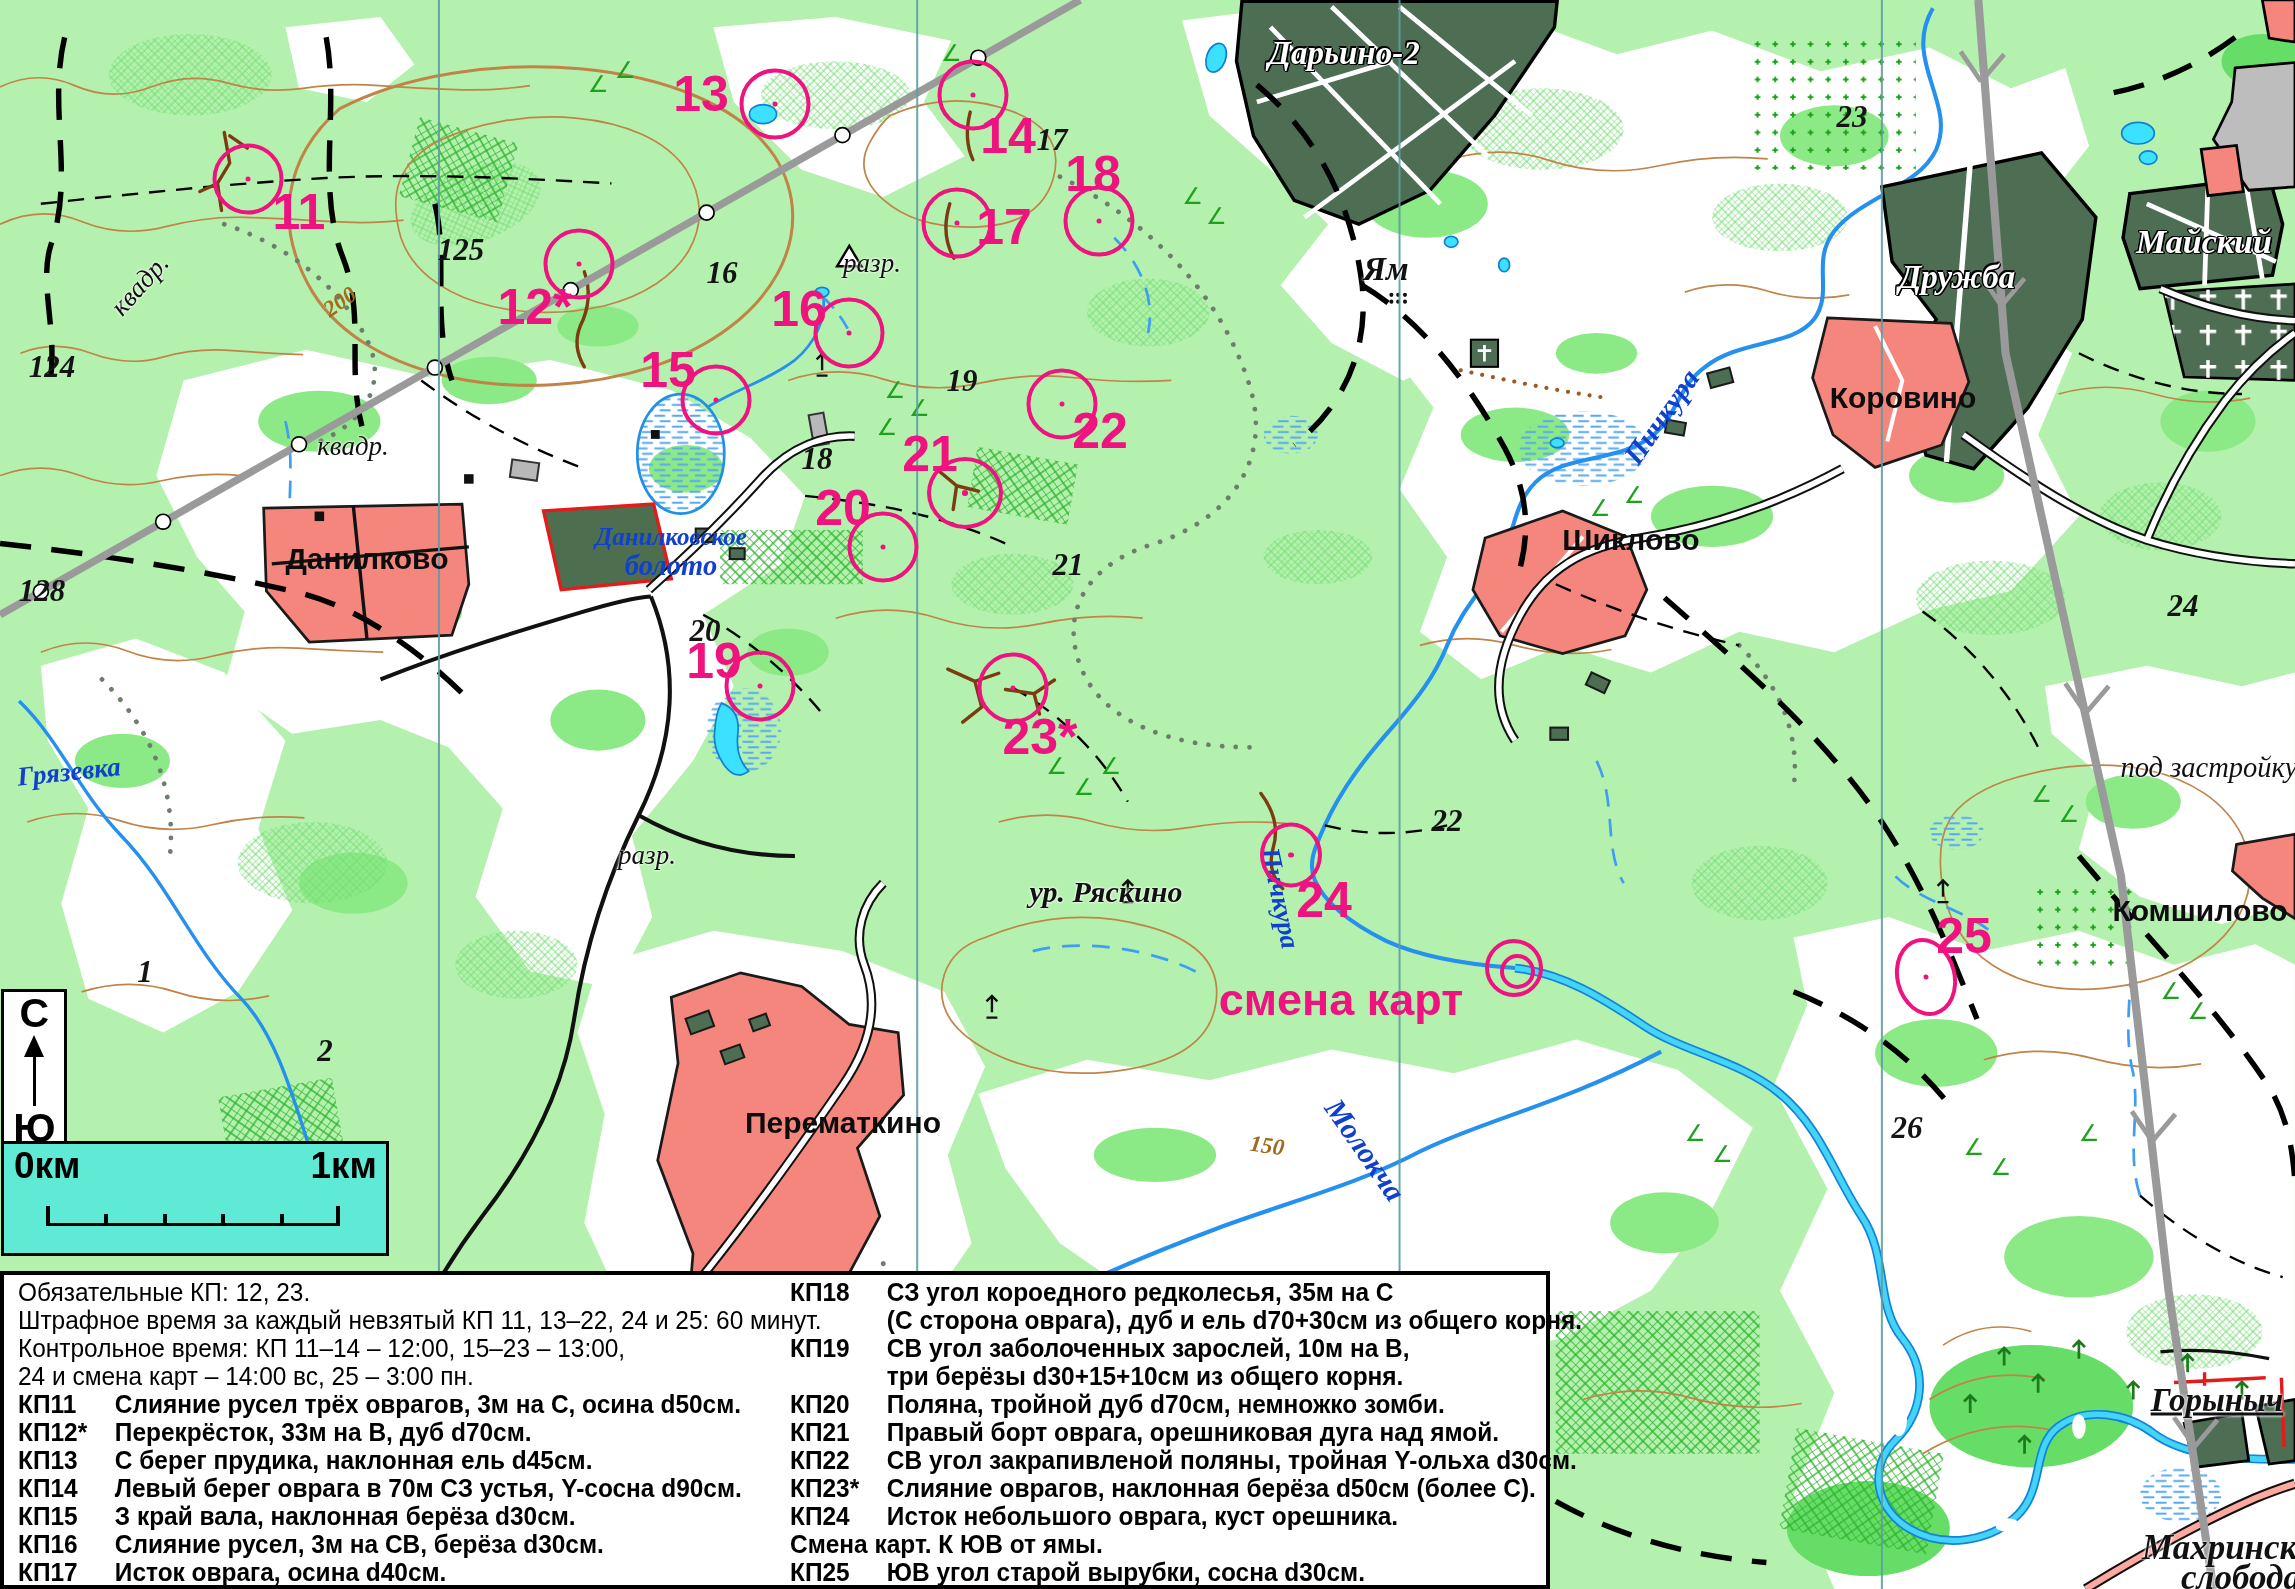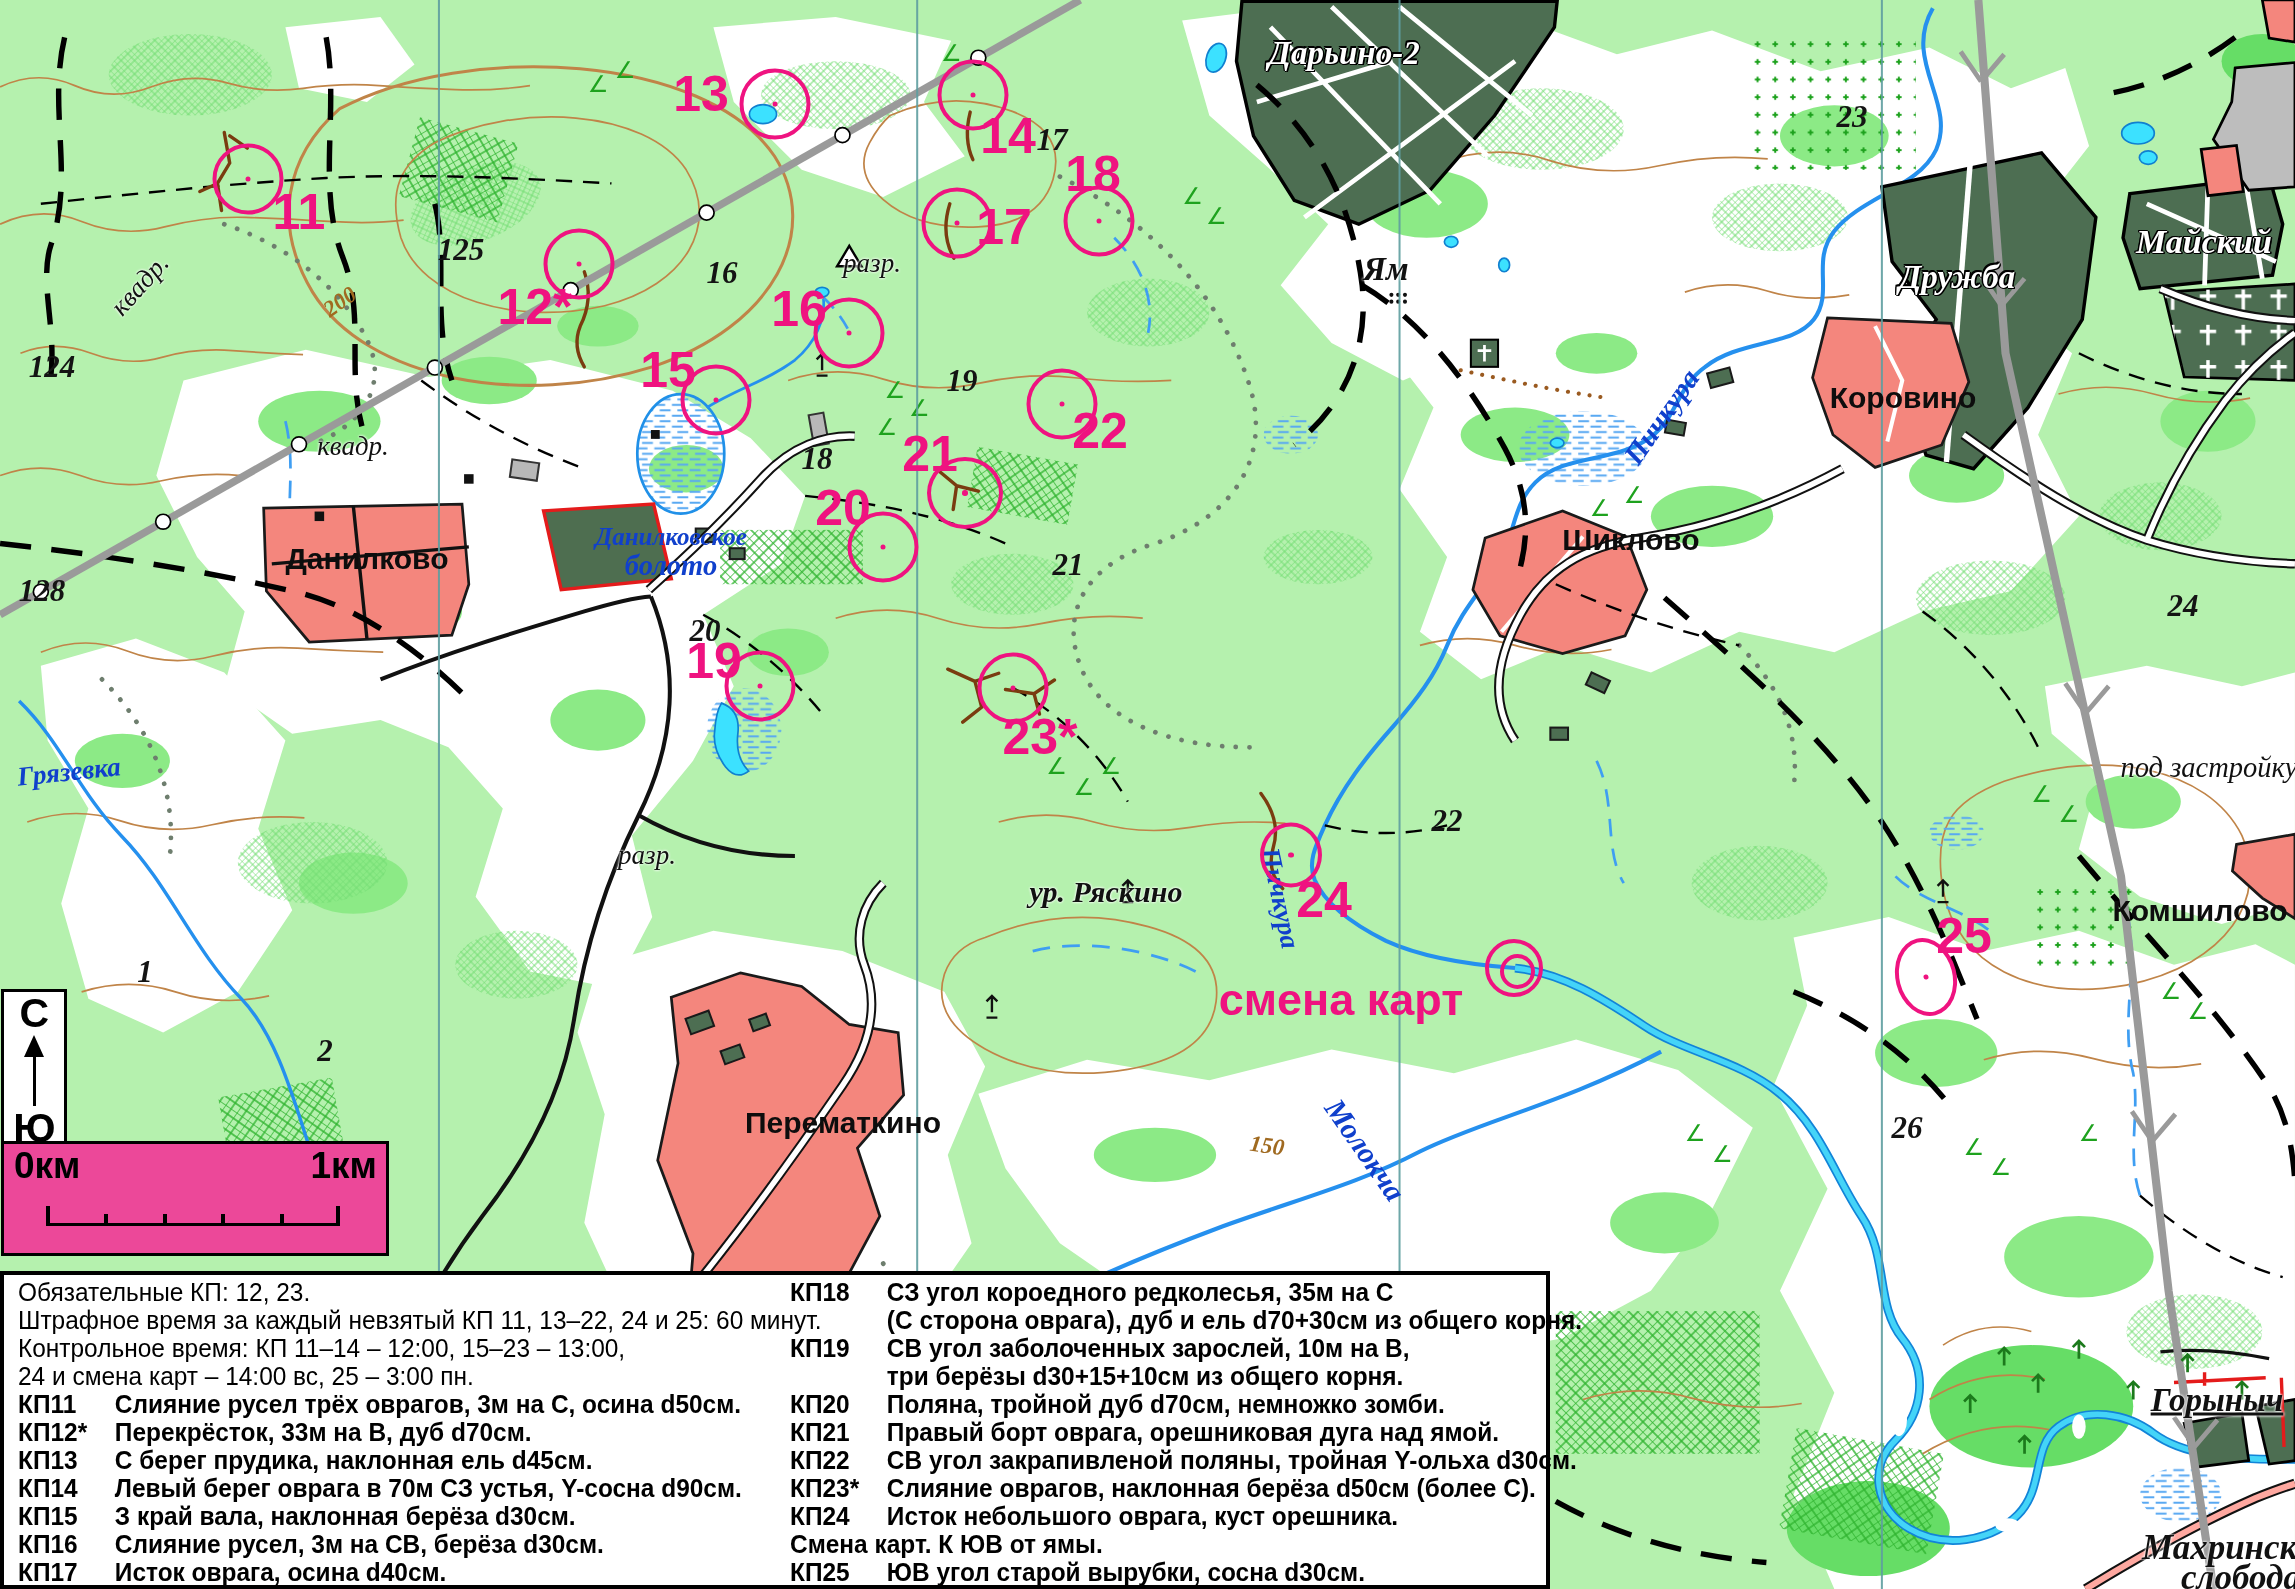--- a/index.html
+++ b/index.html
@@ -37,21 +37,21 @@
             border:4.1px solid var(--magenta);border-radius:50%;}
   .mc-label{font-size:45px;}
   
   #compass-box{left:1.4px;top:989px;width:60px;height:152px;background:#fff;border:3.4px solid #000;
                display:flex;flex-direction:column;align-items:center;justify-content:space-between;padding:2.7px 0;}
   .compass-letter{font:700 41px "Liberation Sans",sans-serif;color:#000;line-height:.9;}
   .compass-arrow{display:flex;flex-direction:column;align-items:center;}
   .arrow-head{width:0;height:0;border-left:10.2px solid transparent;border-right:10.2px solid transparent;
               border-bottom:22px solid #000;}
   .arrow-shaft{width:3.4px;height:49px;background:#000;}
-  #scale-box{left:1.4px;top:1141px;width:382px;height:109px;background:#ec4899;border:3.4px solid #000;}
+  #scale-box{left:1.4px;top:1141px;width:382px;height:109px;background:#5eead4;border:3.4px solid #000;}
   .scale-row{position:absolute;left:9.5px;right:9.5px;top:1.4px;display:flex;justify-content:space-between;
              font:700 37px "Liberation Sans",sans-serif;color:#000;}
   .scale-bar{position:absolute;left:42px;top:63px;width:294px;height:16.3px;border-bottom:3.4px solid #000;}
   .scale-bar i{position:absolute;bottom:0;width:3.4px;background:#000;}
   .scale-text{position:absolute;left:0;right:0;top:79px;text-align:center;
               font:700 34px "Liberation Sans",sans-serif;color:#000;}
   
   #desc-box{left:0;top:1271px;width:1550px;height:318px;background:#fff;border:4.1px solid #000;box-sizing:border-box;}
   .dcol{position:absolute;top:2px;width:802px;transform:scaleX(.94);transform-origin:left top;}
   #dcol-left{left:13.6px;}

